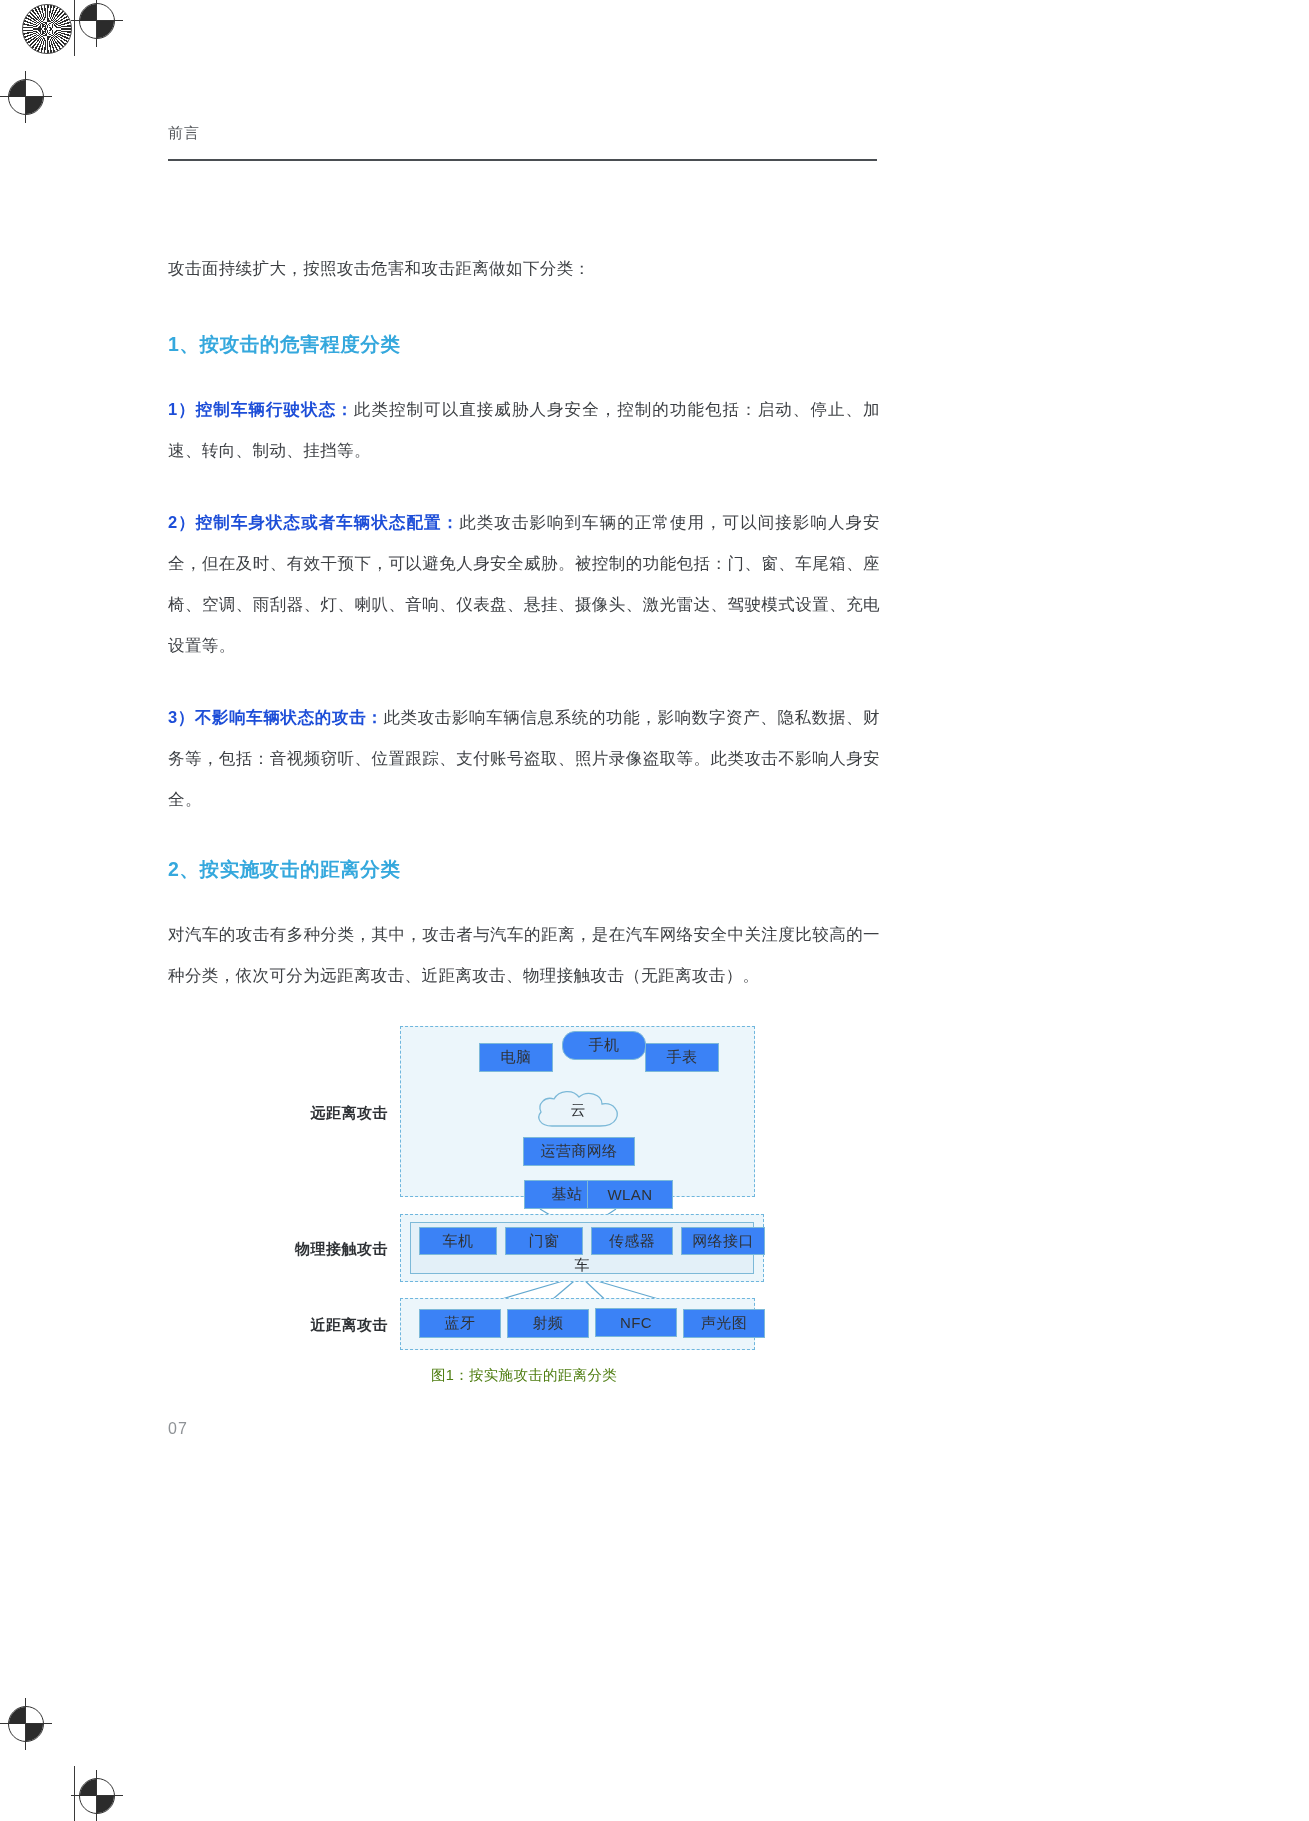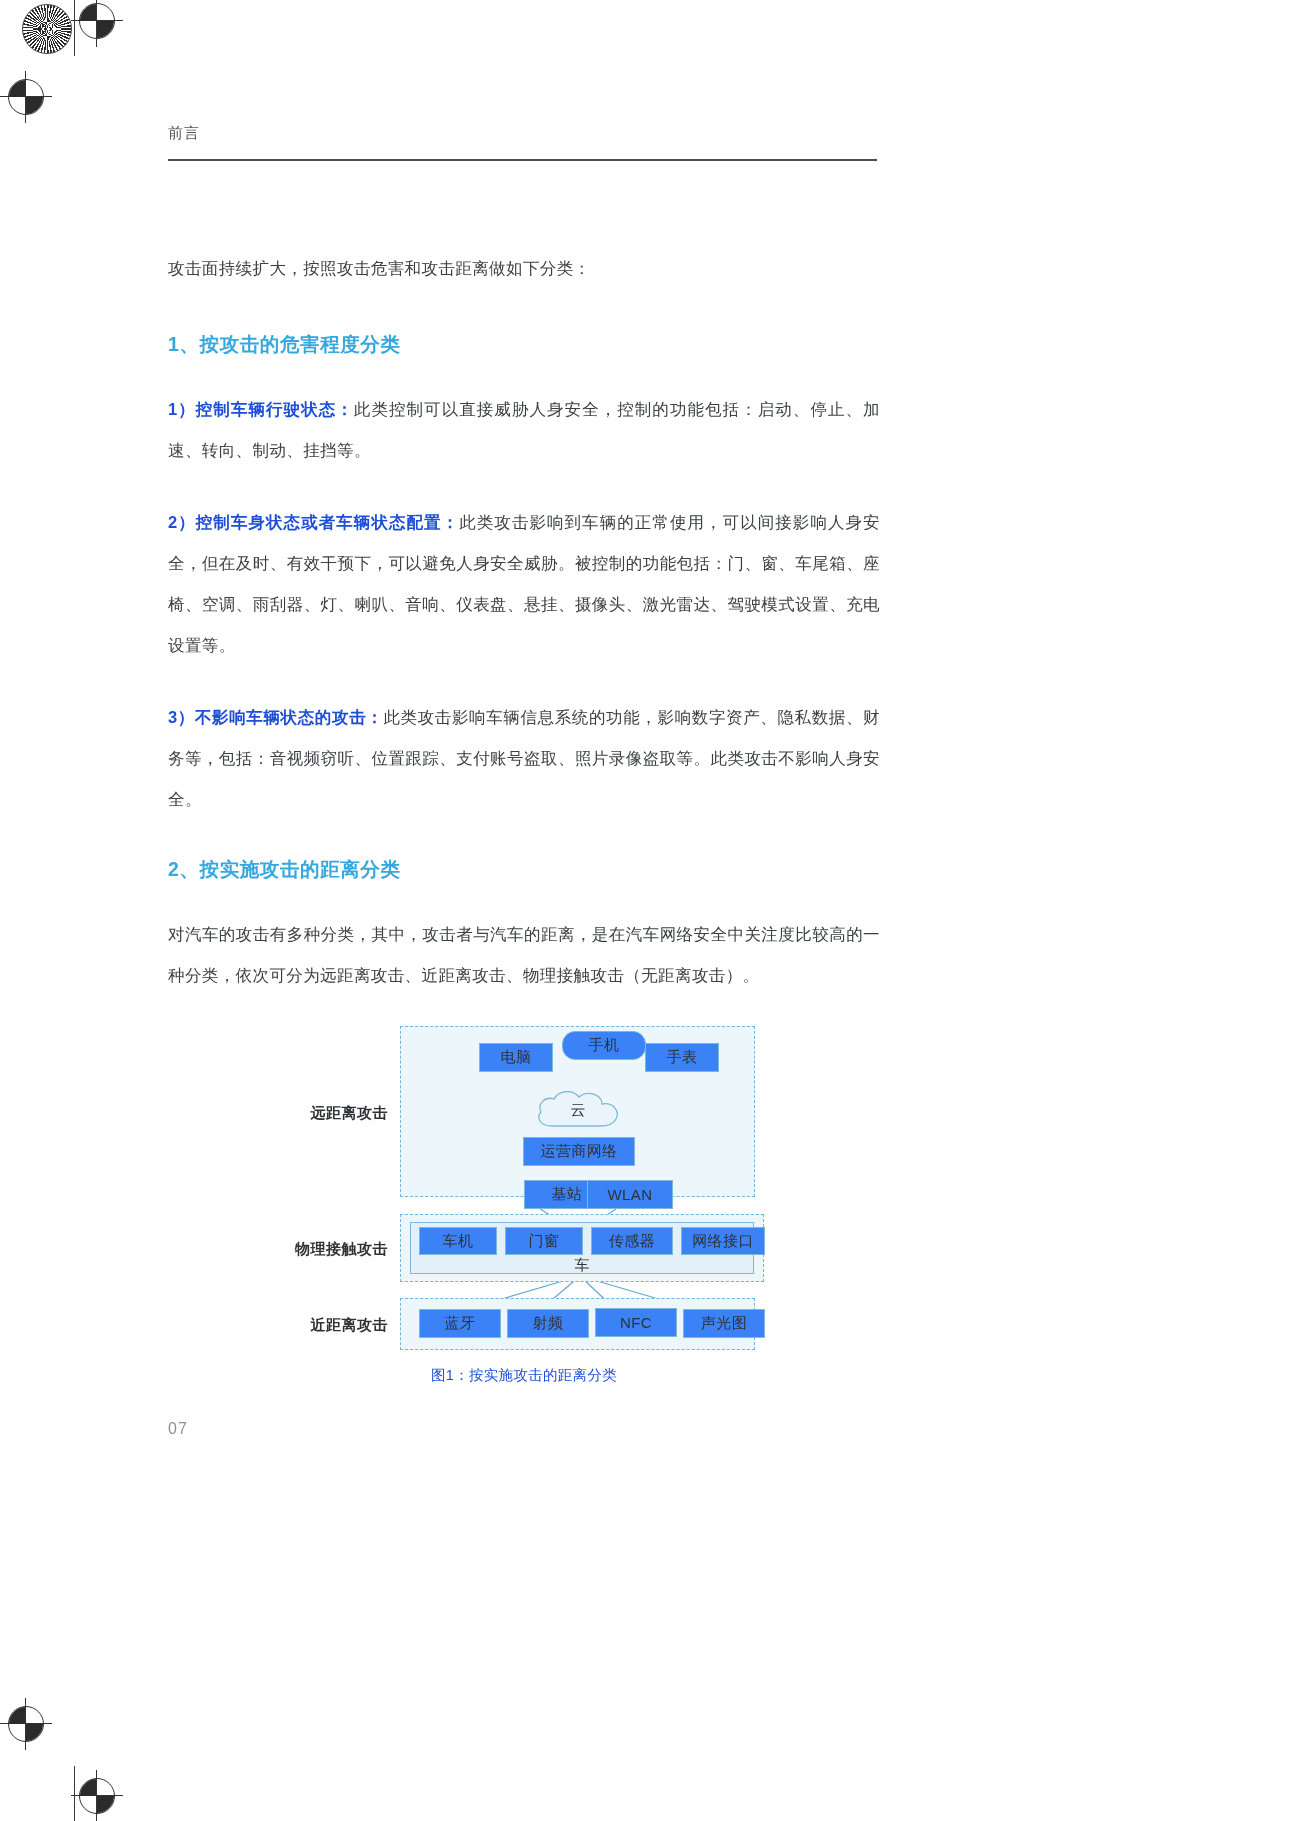--- a/index.html
+++ b/index.html
@@ -124,21 +124,21 @@
   .car-label{
     position:absolute;width:100%;text-align:center;
     font-size:15px;color:#2f3236;
   }
 
   svg.edges{position:absolute;left:0;top:0;width:712px;height:338px;overflow:visible;}
   svg.edges line,svg.edges path{stroke:#63a8cf;stroke-width:1.2;fill:none;}
 
   .fig-caption{
     position:absolute;left:168px;top:1366px;width:712px;
-    text-align:center;font-size:14.5px;color:#1d4ed8;letter-spacing:.3px;
+    text-align:center;font-size:14.5px;color:#4d7c0f;letter-spacing:.3px;
   }
 
   .folio{
     position:absolute;left:168px;top:1420px;
     font-size:16px;color:#8e9296;letter-spacing:1px;
   }
 </style>
 </head>
 <body>
 

